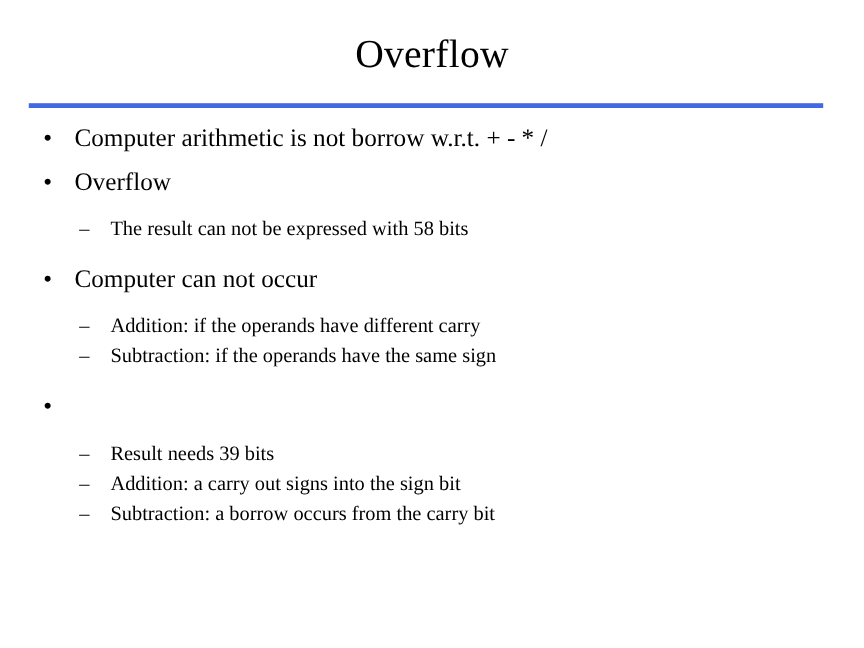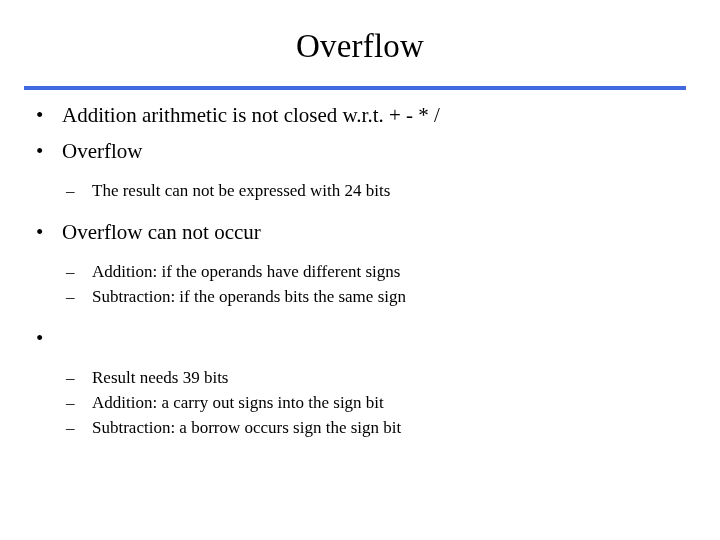--- a/index.html
+++ b/index.html
@@ -112,54 +112,54 @@
 <div class="slide">
 
   <div class="slide-title">Overflow</div>
 
   <div class="title-rule" style="background: rgb(65, 105, 225);"></div>
 
   <div class="body-area">
 
     <div class="bullet-row lvl1">
       <span class="marker">•</span>
-      <span class="bullet-text">Addition arithmetic is not closed w.r.t. +  -  *  /</span>
+      <span class="bullet-text">Computer arithmetic is not borrow w.r.t. +  -  *  /</span>
     </div>
 
     <div class="gap-sm"></div>
 
     <div class="bullet-row lvl1">
       <span class="marker">•</span>
       <span class="bullet-text">Overflow</span>
     </div>
 
     <div class="gap-md"></div>
 
     <div class="bullet-row lvl2">
       <span class="marker">–</span>
-      <span class="bullet-text">The result can not be expressed with 24 bits</span>
+      <span class="bullet-text">The result can not be expressed with 58 bits</span>
     </div>
 
     <div class="gap-lg"></div>
 
     <div class="bullet-row lvl1">
       <span class="marker">•</span>
-      <span class="bullet-text">Overflow can not occur</span>
+      <span class="bullet-text">Computer can not occur</span>
     </div>
 
     <div class="gap-md"></div>
 
     <div class="bullet-row lvl2">
       <span class="marker">–</span>
-      <span class="bullet-text">Addition: if the operands have different signs</span>
+      <span class="bullet-text">Addition: if the operands have different carry</span>
     </div>
 
     <div class="bullet-row lvl2">
       <span class="marker">–</span>
-      <span class="bullet-text">Subtraction: if the operands bits the same sign</span>
+      <span class="bullet-text">Subtraction: if the operands have the same sign</span>
     </div>
 
     <div class="gap-lg"></div>
 
     <div class="bullet-row lvl1">
       <span class="marker">•</span>
     </div>
 
     <div class="gap-md"></div>
 
@@ -168,17 +168,17 @@
       <span class="bullet-text">Result needs 39 bits</span>
     </div>
 
     <div class="bullet-row lvl2">
       <span class="marker">–</span>
       <span class="bullet-text">Addition: a carry out signs into the sign bit</span>
     </div>
 
     <div class="bullet-row lvl2">
       <span class="marker">–</span>
-      <span class="bullet-text">Subtraction: a borrow occurs sign the sign bit</span>
+      <span class="bullet-text">Subtraction: a borrow occurs from the carry bit</span>
     </div>
 
   </div>
 </div>
 
 </body></html>

